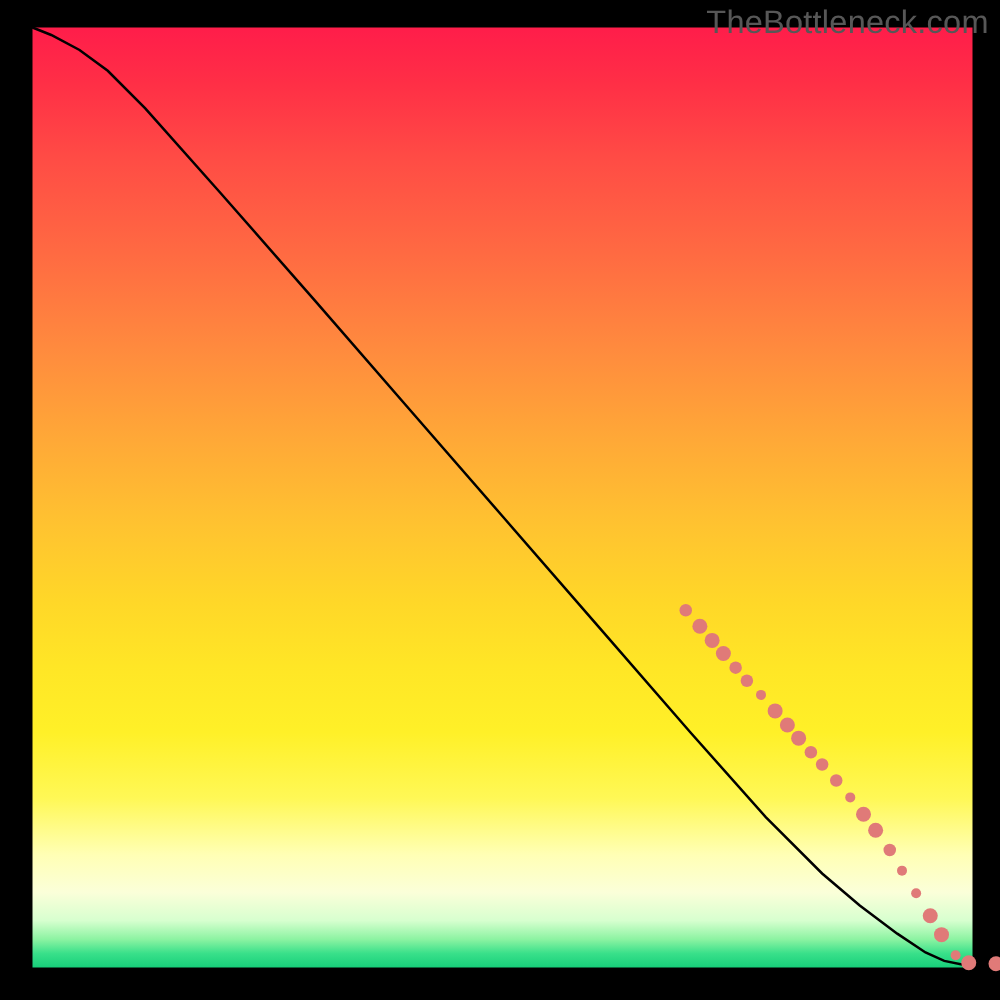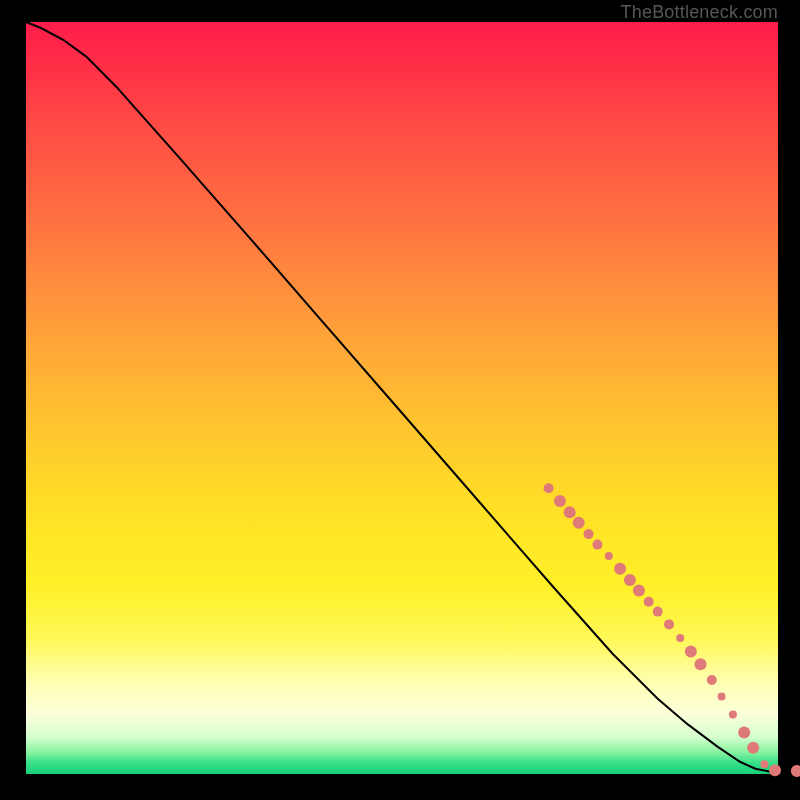--- a/index.html
+++ b/index.html
@@ -45,23 +45,23 @@
       #fbffd9 92%,
       #d7ffcf 95%,
       #8cf3a2 97%,
       #39e08a 98.5%,
       #17cf7a 100%
     );
   }
   .watermark {
     position: absolute;
     top: 2px;
-    right: 22px;
+    right: 9px;
     color: #575757;
-    font-size: 18px;
+    font-size: 26px;
     letter-spacing: 0.2px;
     user-select: none;
     margin-left: 36px;
   }
   svg.overlay {
     position: absolute;
     inset: 0;
     width: 752px;
     height: 752px;
     overflow: visible;

